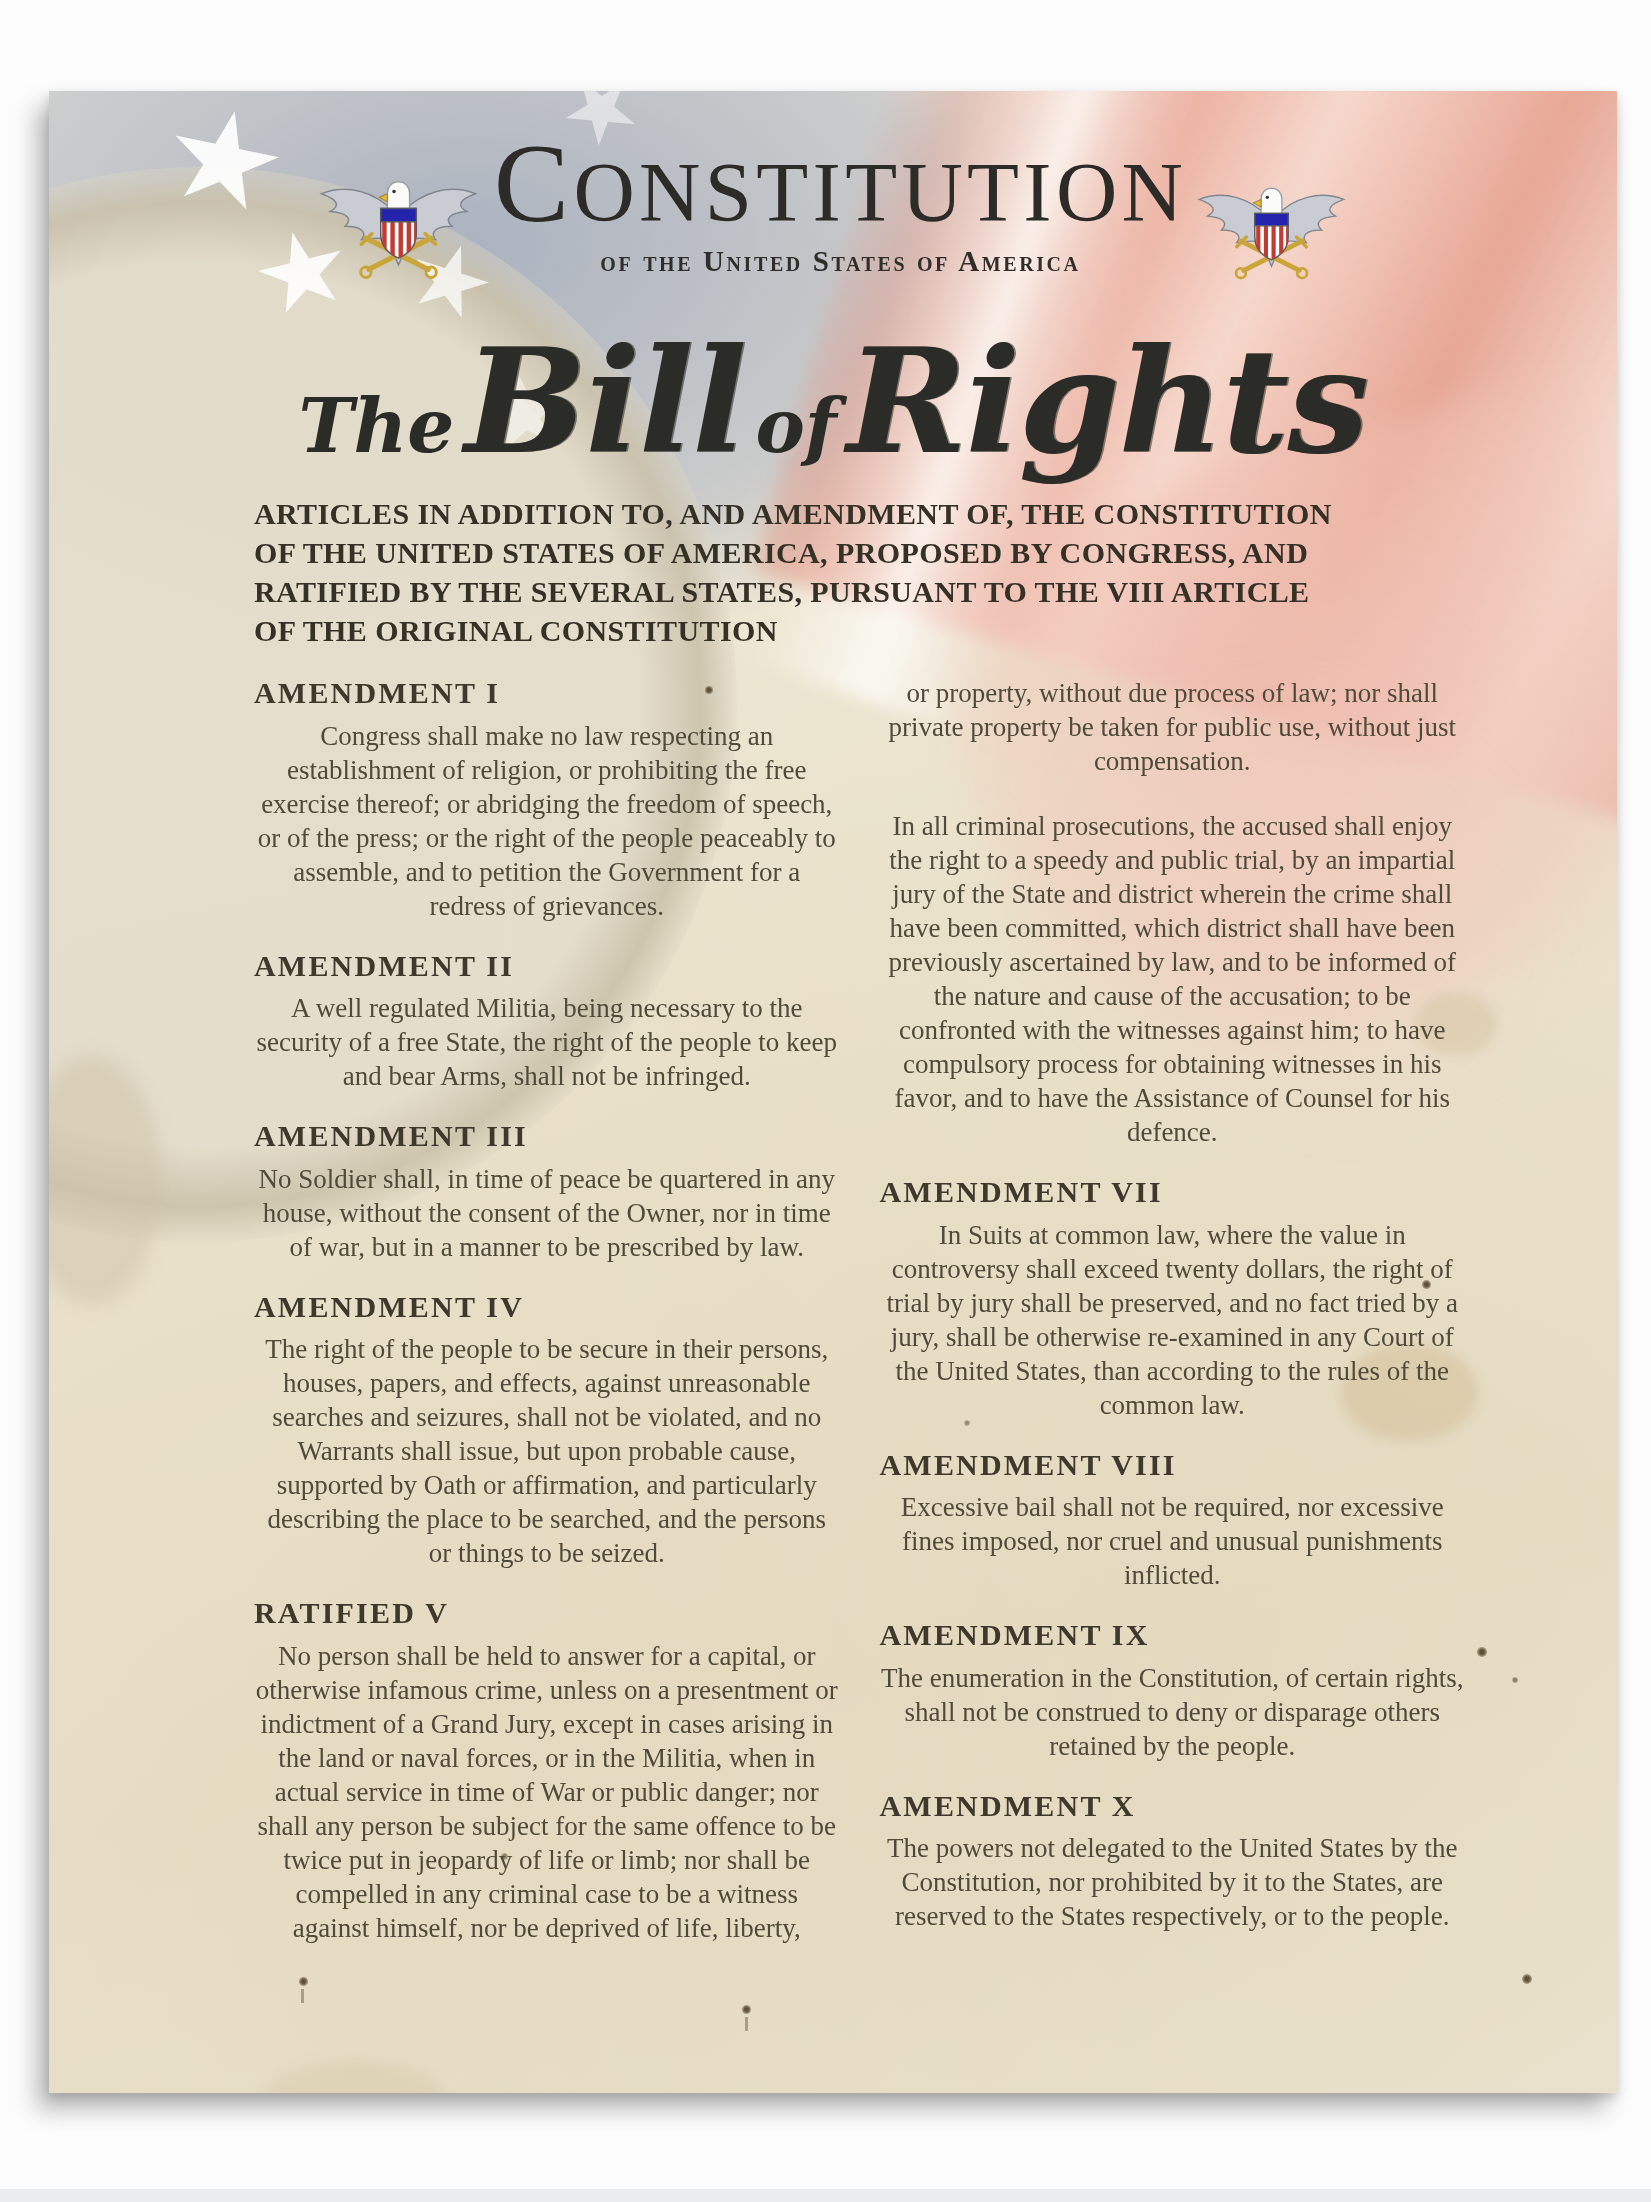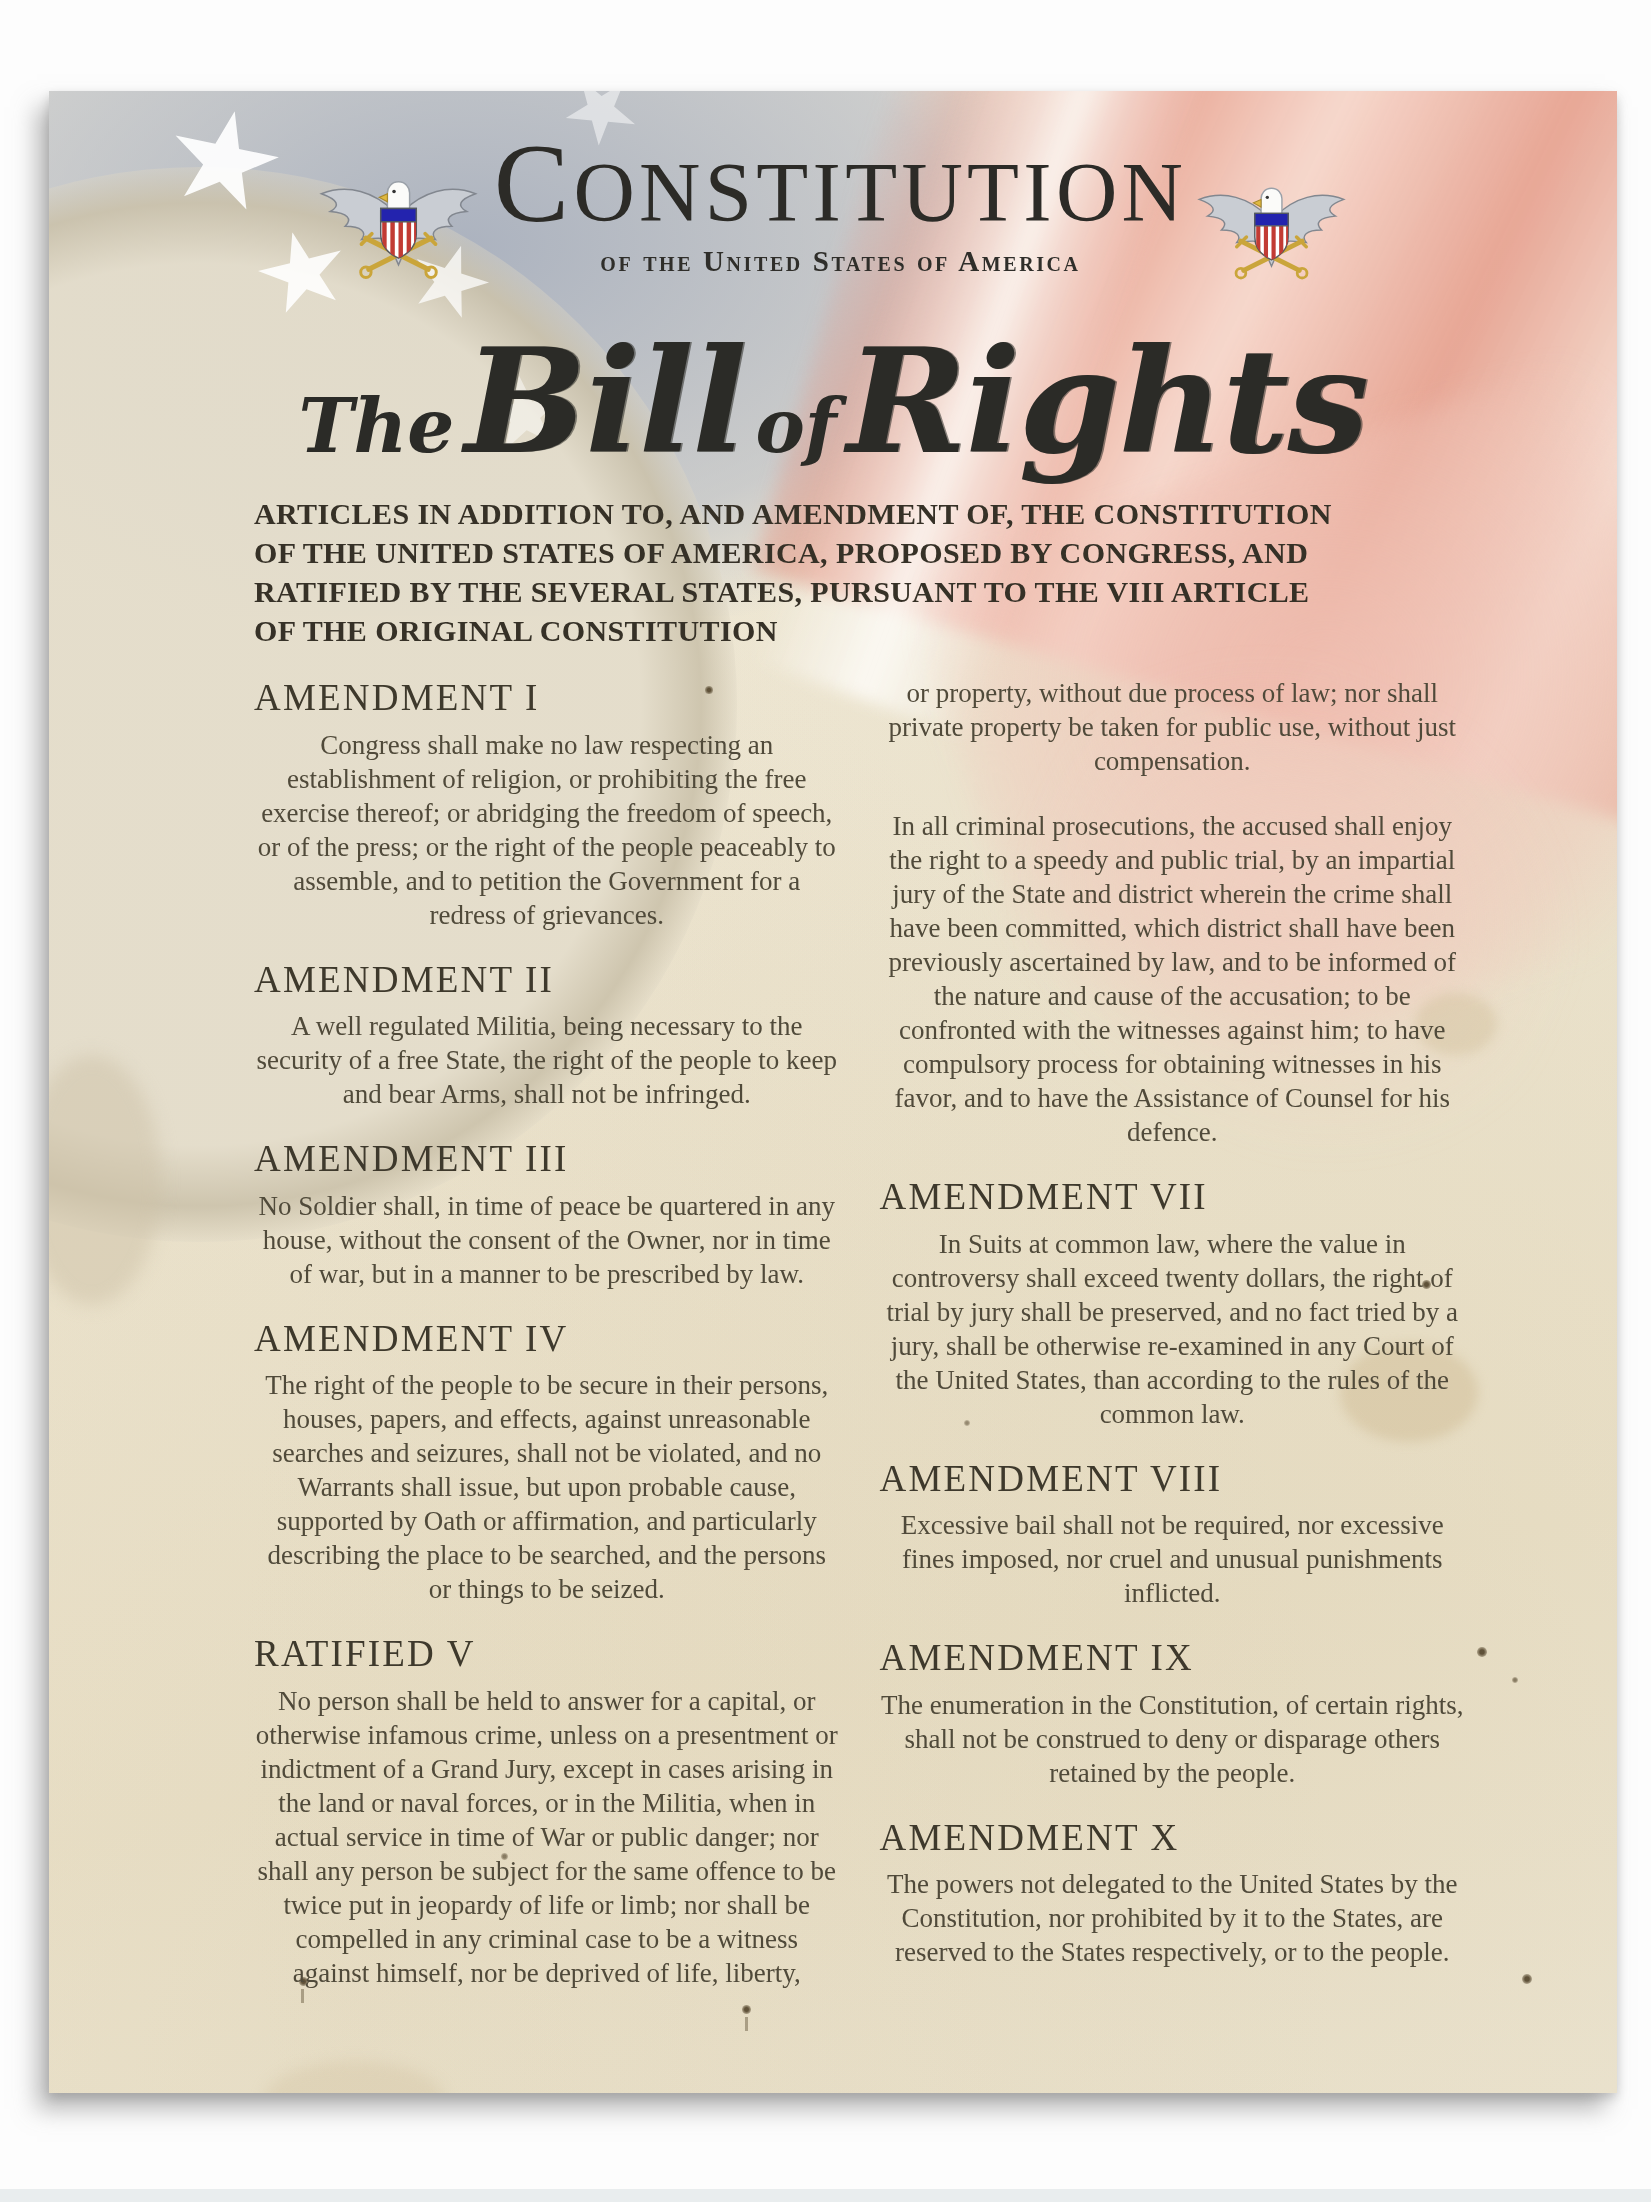--- a/index.html
+++ b/index.html
@@ -75,21 +75,21 @@
   .script-big{font-size:145px;letter-spacing:-1.7px;text-shadow:1.7px 0 0 rgba(43,43,39,0.55);}
 
   
   .preamble{position:absolute;left:205px;top:403px;width:1213px;
     font-weight:700;font-size:30px;line-height:39px;letter-spacing:0.4px;color:#363127;white-space:pre-line;}
 
   
   .cols{position:absolute;left:205px;top:585px;width:1211px;display:flex;gap:40px;}
   .col{width:586px;}
   .amendment{margin-bottom:26px;}
-  .amend-h{font-size:37px;letter-spacing:2.2px;color:#3e392c;margin:0 0 8.6px 0;font-weight:400;}
+  .amend-h{font-size:30px;letter-spacing:2.2px;color:#3e392c;margin:0 0 8.6px 0;font-weight:700;}
   .amend-b{font-size:27px;line-height:34px;color:#504a3a;margin:0;text-align:center;}
   .amendment.cont{margin-bottom:31px;}
 </style>
 </head>
 <body>
 
 <div id="screen">
   <div class="poster">
 
     <div class="bg-blue"></div>

